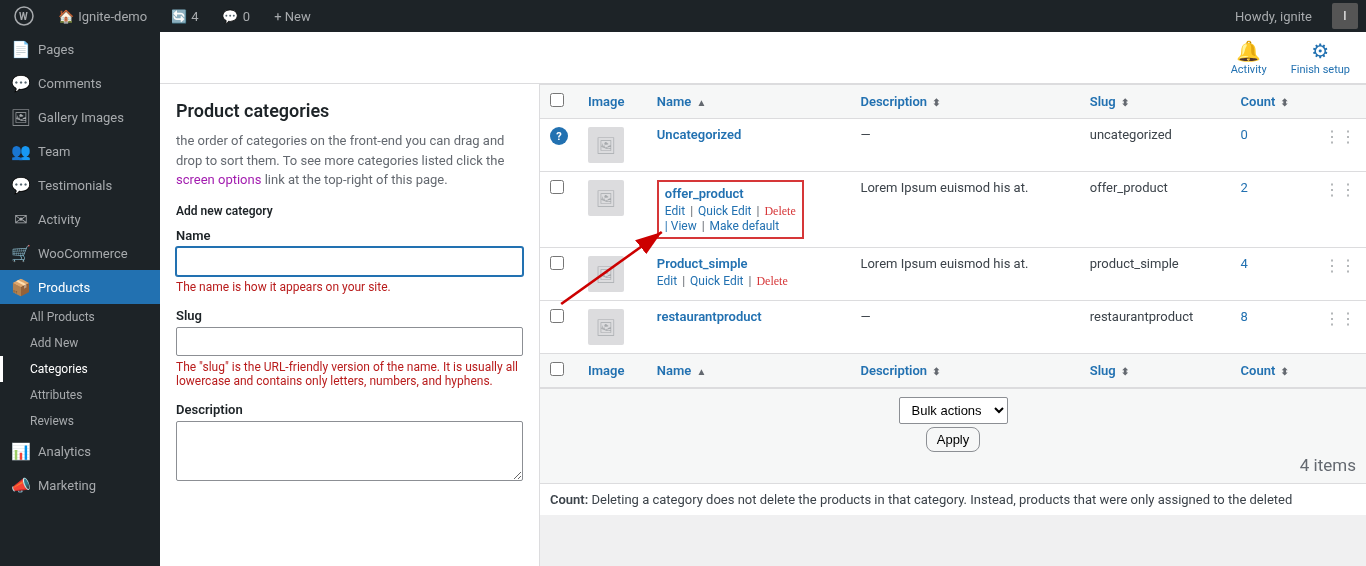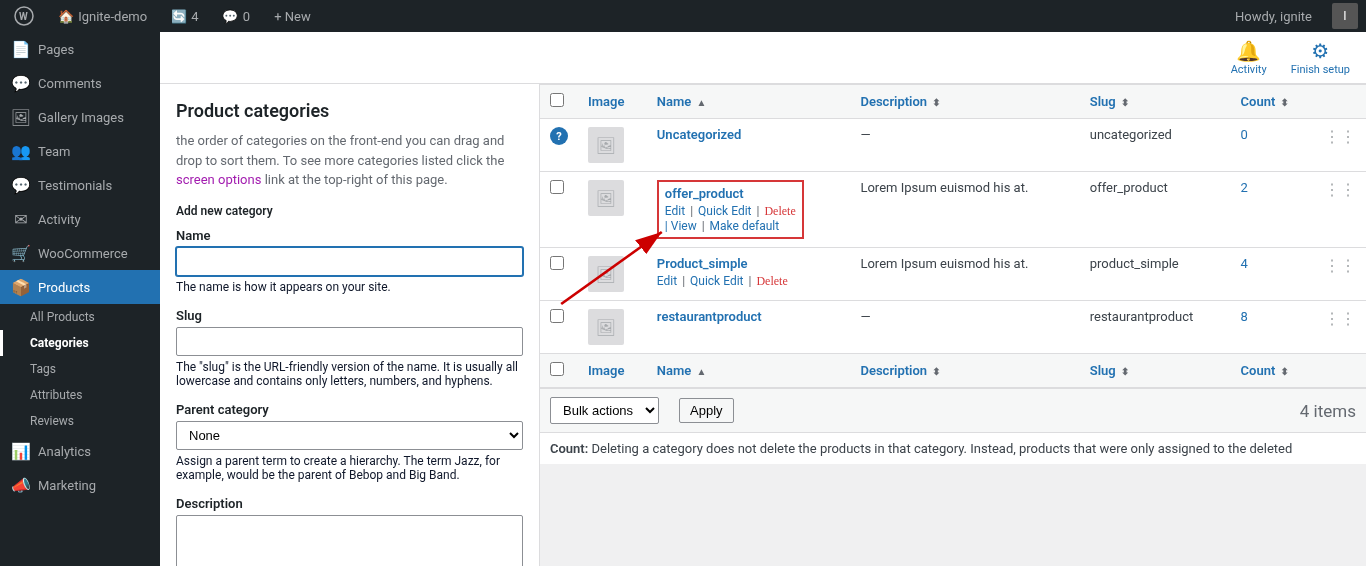--- a/index.html
+++ b/index.html
@@ -46,21 +46,21 @@
     .sidebar-item.active { background: #2271b1; color: #fff; }
     .sidebar-item .icon { width: 18px; height: 18px; display: flex; align-items: center; justify-content: center; font-size: 16px; flex-shrink: 0; }
     .sidebar-submenu { background: #1d2327; }
     .sidebar-subitem {
       padding: 6px 12px 6px 30px;
       color: #a7aaad;
       cursor: pointer;
       font-size: 12px;
       display: block;
     }
-    .sidebar-subitem.bold { font-weight: 700; color: #fff; }
+    .sidebar-subitem.bold { font-weight: 400; color: #fff; }
 
     
     #main {
       flex: 1;
       display: flex;
       flex-direction: column;
       overflow: hidden;
     }
 
     
@@ -102,21 +102,21 @@
     .form-label { font-size: 13px; font-weight: 600; color: #1d2327; margin-bottom: 4px; display: block; }
     .form-input {
       width: 100%;
       border: 1px solid #8c8f94;
       padding: 6px 8px;
       font-size: 13px;
       color: #2c3338;
       border-radius: 2px;
       outline: none;
     }
-    .form-hint { font-size: 12px; color: #0f172a; margin-top: 4px; }
+    .form-hint { font-size: 12px; color: #b91c1c; margin-top: 4px; }
     .form-select {
       width: 100%;
       border: 1px solid #8c8f94;
       padding: 5px 8px;
       font-size: 13px;
       border-radius: 2px;
       background: #fff;
     }
     .form-textarea {
       width: 100%;
@@ -177,36 +177,37 @@
       position: relative;
     }
 
     
     .bulk-bar {
       background: #f6f7f7;
       border-top: 1px solid #dcdcde;
       padding: 8px 10px;
       display: flex;
       align-items: center;
-      gap: 20px;
+      gap: 3px;
+      flex-direction: column;
     }
     .bulk-select {
       border: 1px solid #8c8f94;
       padding: 4px 8px;
       font-size: 13px;
       border-radius: 2px;
       background: #fff;
     }
     .bulk-apply-btn {
       background: #f6f7f7;
       border: 1px solid #8c8f94;
       padding: 4px 10px;
       font-size: 13px;
       cursor: pointer;
-      border-radius: 2px;
+      border-radius: 8px;
     }
     .items-count { margin-left: auto; font-size: 17px; color: #646970; }
 
     
     .note-section { padding: 8px 10px; background: #fff; border-top: 1px solid #dcdcde; font-size: 13px; }
     .note-section strong { font-weight: 600; }
 
     
     .arrow-container {
       position: relative;
@@ -305,22 +306,22 @@
       <span class="icon">🛒</span>
       <span>WooCommerce</span>
     </div>
     <div class="sidebar-item active">
       <span class="icon">📦</span>
       <span>Products</span>
     </div>
 
     <div class="sidebar-submenu">
       <a class="sidebar-subitem">All Products</a>
+      <a class="sidebar-subitem">Add New</a>
       <a class="sidebar-subitem bold" style="border-left:3px solid #fff;padding-left:27px;">Categories</a>
-      <a class="sidebar-subitem">Tags</a>
       <a class="sidebar-subitem">Attributes</a>
       <a class="sidebar-subitem">Reviews</a>
     </div>
     <div class="sidebar-item">
       <span class="icon">📊</span>
       <span>Analytics</span>
     </div>
     <div class="sidebar-item">
       <span class="icon">📣</span>
       <span>Marketing</span>
@@ -356,27 +357,20 @@
           <input type="text" class="form-input" style="border-color: rgb(34, 113, 177); box-shadow: rgb(34, 113, 177) 0px 0px 0px 1px;">
           <p class="form-hint">The name is how it appears on your site.</p>
         </div>
 
         <div class="form-group">
           <label class="form-label">Slug</label>
           <input type="text" class="form-input" style="">
           <p class="form-hint">The "slug" is the URL-friendly version of the name. It is usually all lowercase and contains only letters, numbers, and hyphens.</p>
         </div>
 
-        <div class="form-group">
-          <label class="form-label">Parent category</label>
-          <select class="form-select">
-            <option>None</option>
-          </select>
-          <p class="form-hint">Assign a parent term to create a hierarchy. The term Jazz, for example, would be the parent of Bebop and Big Band.</p>
-        </div>
 
         <div class="form-group">
           <label class="form-label">Description</label>
           <textarea class="form-textarea" style=""></textarea>
         </div>
       </div>
 
       <div id="right-panel">
         <div style="position:relative;" class="arrow-container">
 

